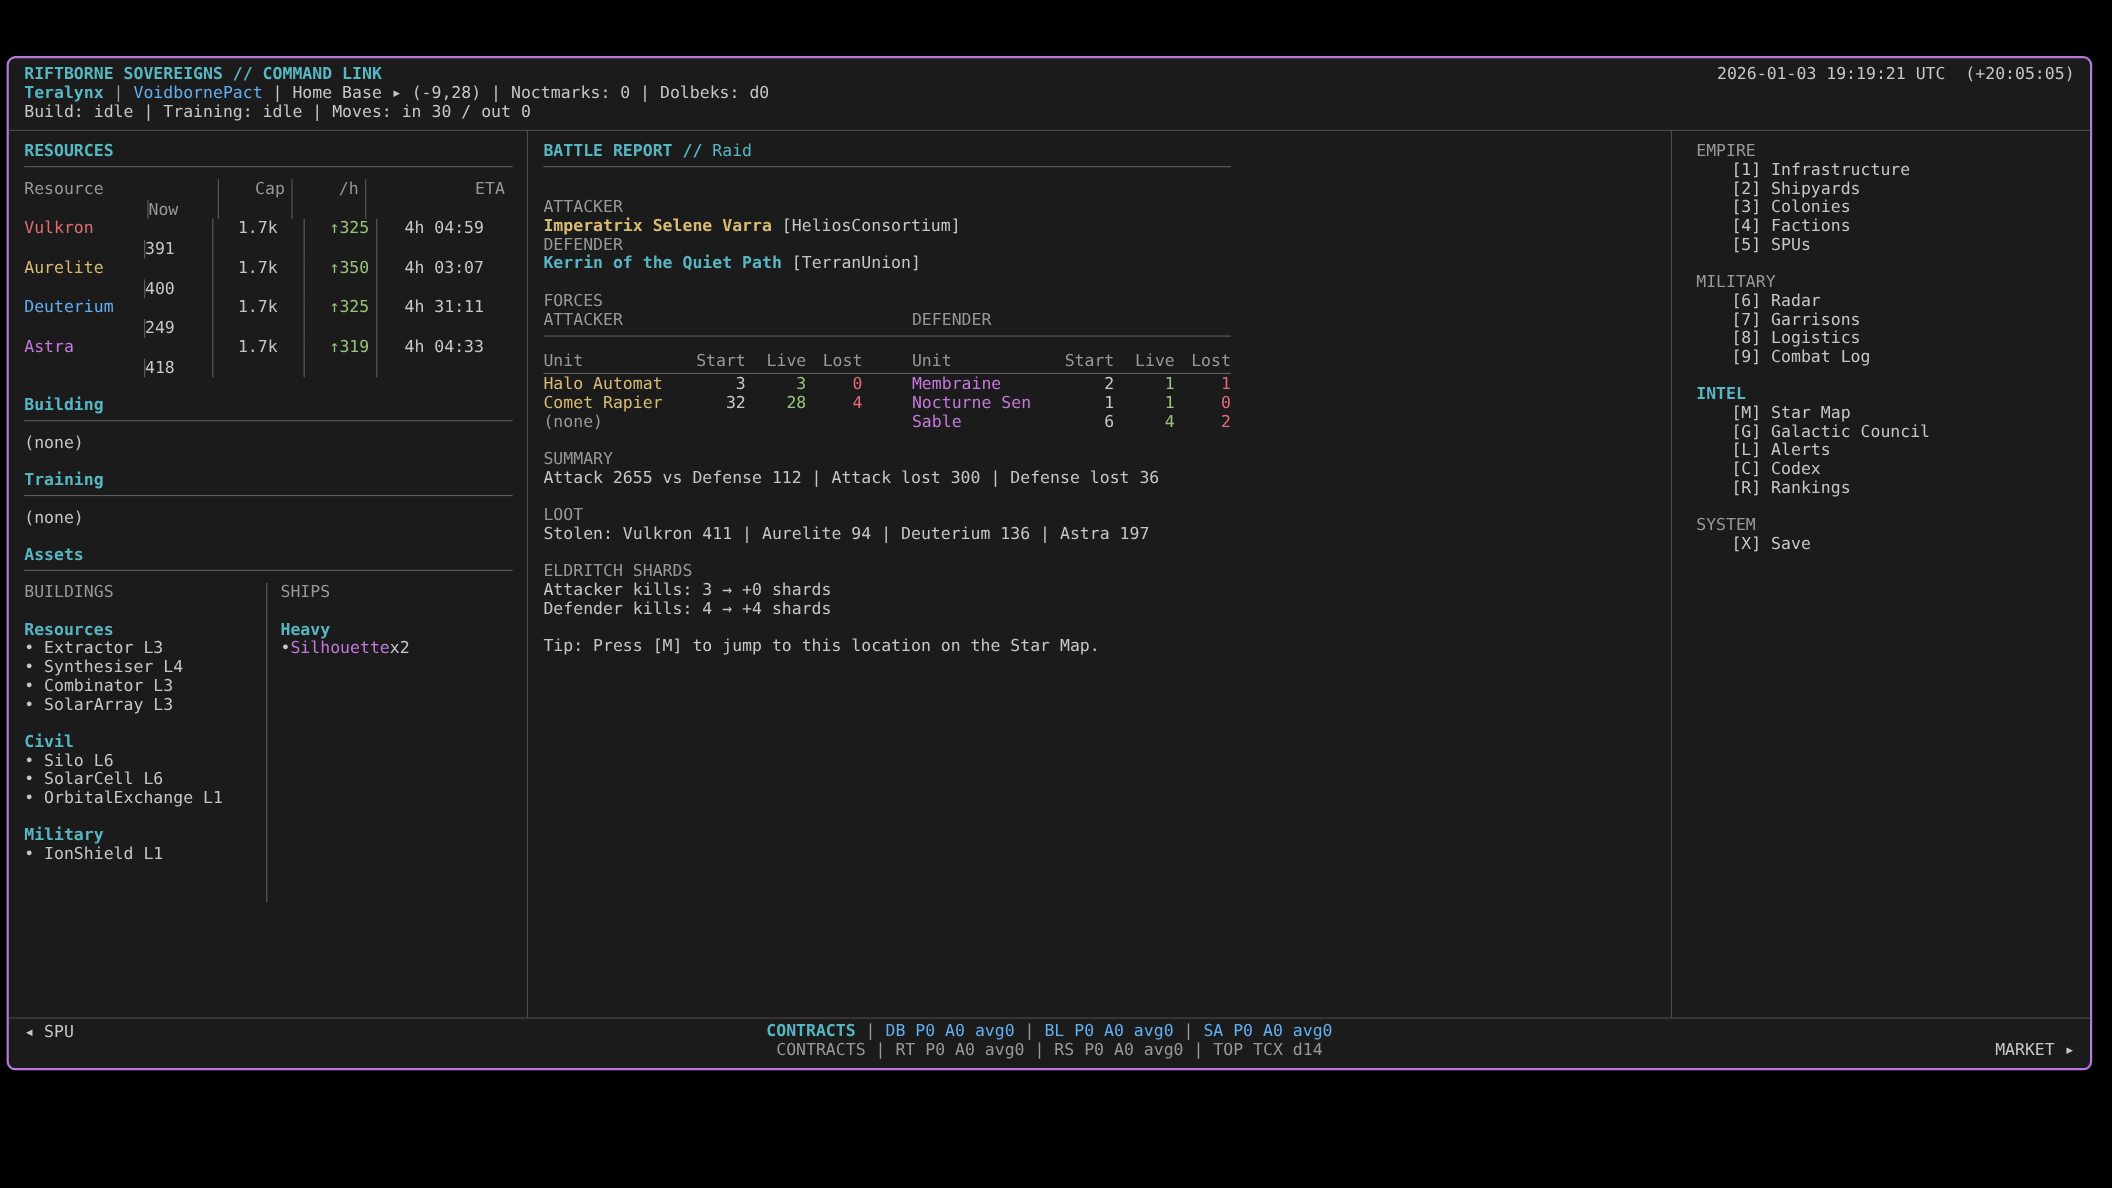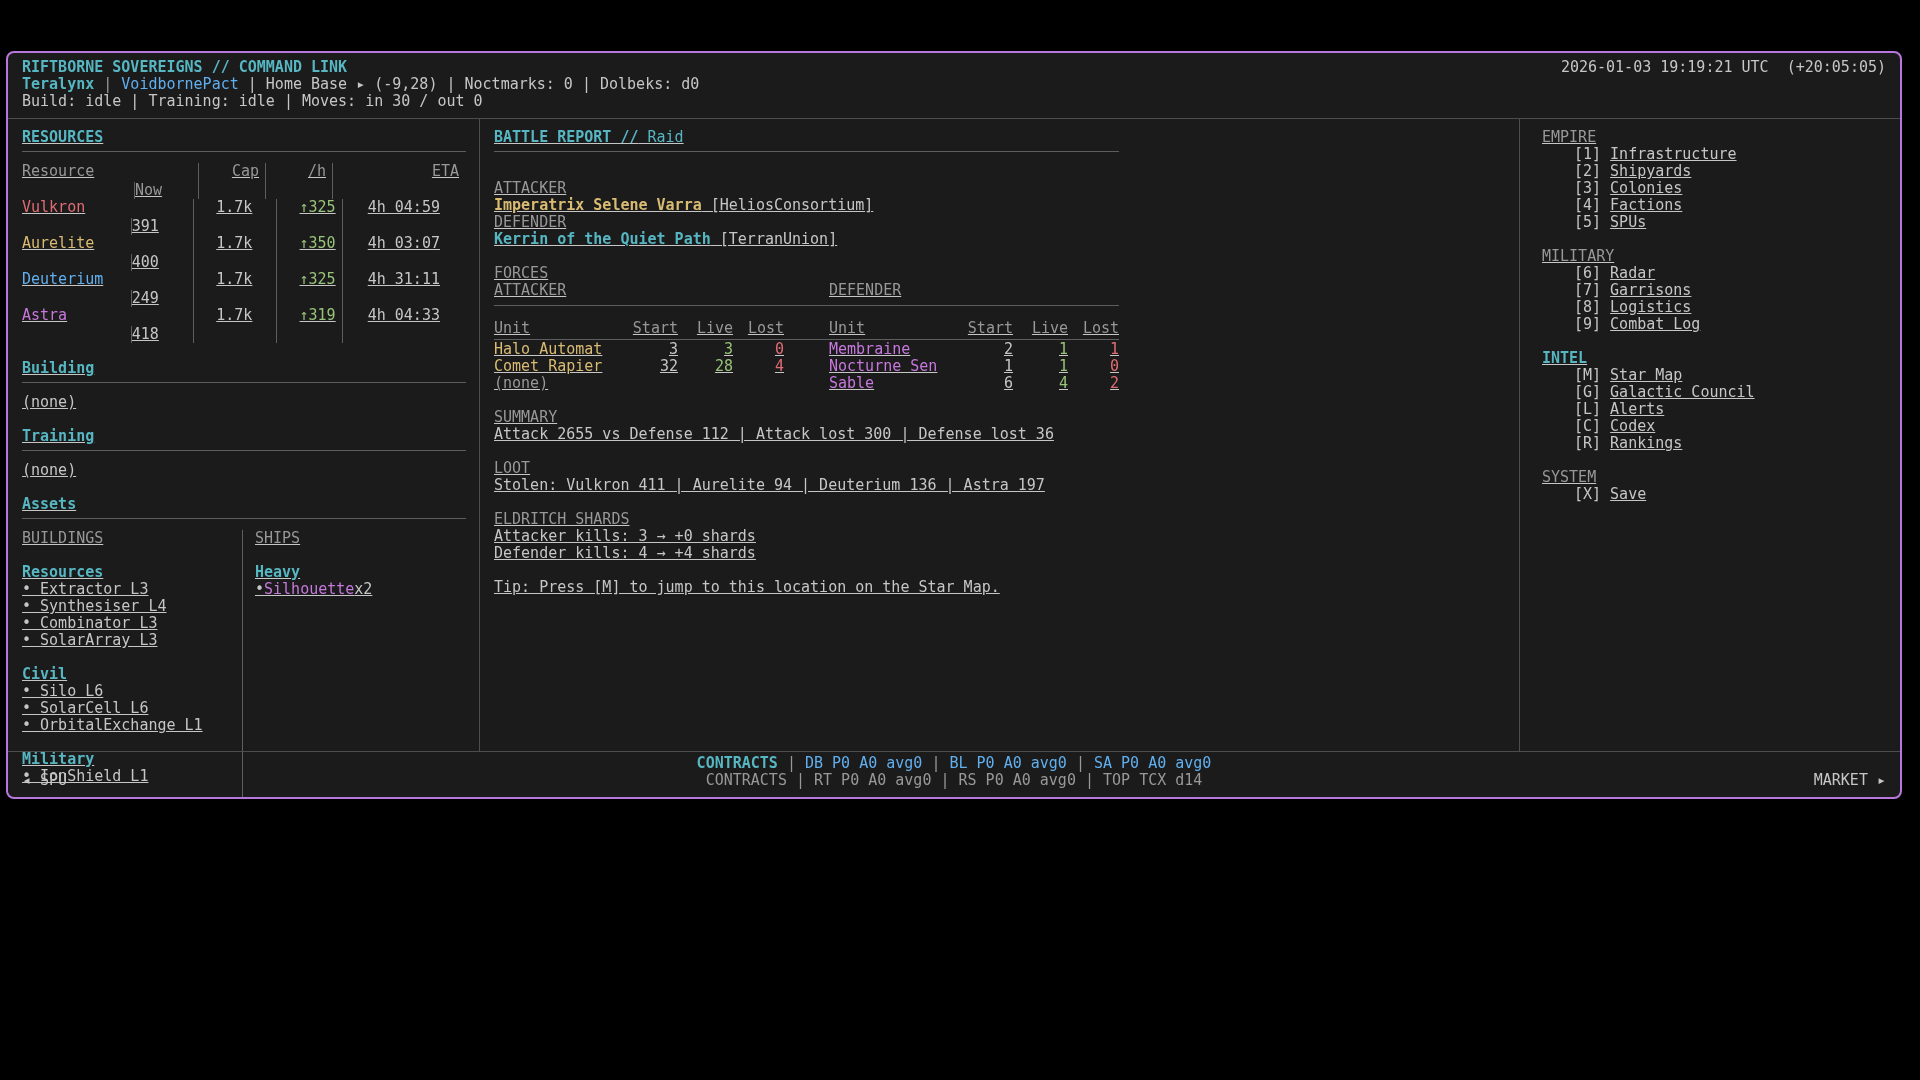--- a/index.html
+++ b/index.html
@@ -5,21 +5,21 @@
   * { margin:0; padding:0; box-sizing:border-box; }
   html,body { width:1920px; height:1080px; }
   body {
     background:var(--bg,#000);
     font-family:"DejaVu Sans Mono","Liberation Mono",monospace;
     font-size:15px; line-height:17px;
     color:var(--fg,#c6c6c6);
     overflow:hidden; position:relative;
   }
   .panel {
-    position:absolute; left:6px; top:51px; width:1896px; height:748px;
+    position:absolute; left:6px; top:51px; width:1896px; height:922px;
     background:var(--panel,#1b1b1b);
     border:2px solid var(--border,#b877dd);
     border-radius:8px;
     display:flex; flex-direction:column; overflow:hidden;
   }
   .bold { font-weight:bold; }
   .pre { white-space:pre; }
   .r { text-align:right; }
   .c-cyan{color:var(--cyan);} .c-blue{color:var(--blue);} .c-yellow{color:var(--yellow);}
   .c-red{color:var(--red);} .c-green{color:var(--green);margin-left:18px;} .c-magenta{color:var(--magenta);}
@@ -27,21 +27,21 @@
   .sp { height:17px; }
   .rule { height:1px; background:var(--rule,#5e5e5e); margin:5px 0 11px; }
   .w-left { width:444px; }
   .w-mid { width:625px; }
 
   
   .hdr { padding:6px 14px 8px; border-bottom:1px solid var(--line,#4d4d4d); }
   .hdr-top { display:flex; justify-content:space-between; }
 
   
-  .cols { flex:1; display:flex; min-height:0;text-decoration:underline; }
+  .cols { flex:1; display:flex; min-height:0; }
   .col { padding:10px 14px 0; }
   .col-left { width:472px; border-right:1px solid var(--line,#4d4d4d); }
   .col-mid { flex:1; border-right:1px solid var(--line,#4d4d4d); }
   .col-right { width:380px; padding-left:22px; }
 
   
   .res-row { display:flex; }
   .res-row > span { display:block; }
   .rc0 { width:112px; }
   .rc1 { width:64px;  border-left:1px solid var(--rule,#5e5e5e); text-align:left; padding-right:6px;margin-top:19px; }
@@ -65,21 +65,21 @@
   .fgrid { display:grid; grid-template-columns:120px 64px 55px 51px; align-content:start; }
   .fgrid.def { margin-left:45px; }
   .fgrid .hd { padding-bottom:4px; }
 
   
   .menu-item { margin-left:32px; }
   .menu-item .key { display:inline-block; margin-right:9px; }
 
   
   .ftr { position:relative; height:46px; border-top:1px solid var(--line,#4d4d4d); padding-top:3px; text-align:center; }
-  .ftr-left  { position:absolute; left:14px;  bottom:8px; }
+  .ftr-left  { position:absolute; left:14px;  bottom:24px; }
   .ftr-right { position:absolute; right:14px; bottom:8px; }
 </style>
 </head>
 <body>
 
 <div class="panel">
 
   <div class="hdr">
     <div class="hdr-top">
       <span class="c-cyan bold">RIFTBORNE SOVEREIGNS // COMMAND LINK</span>

